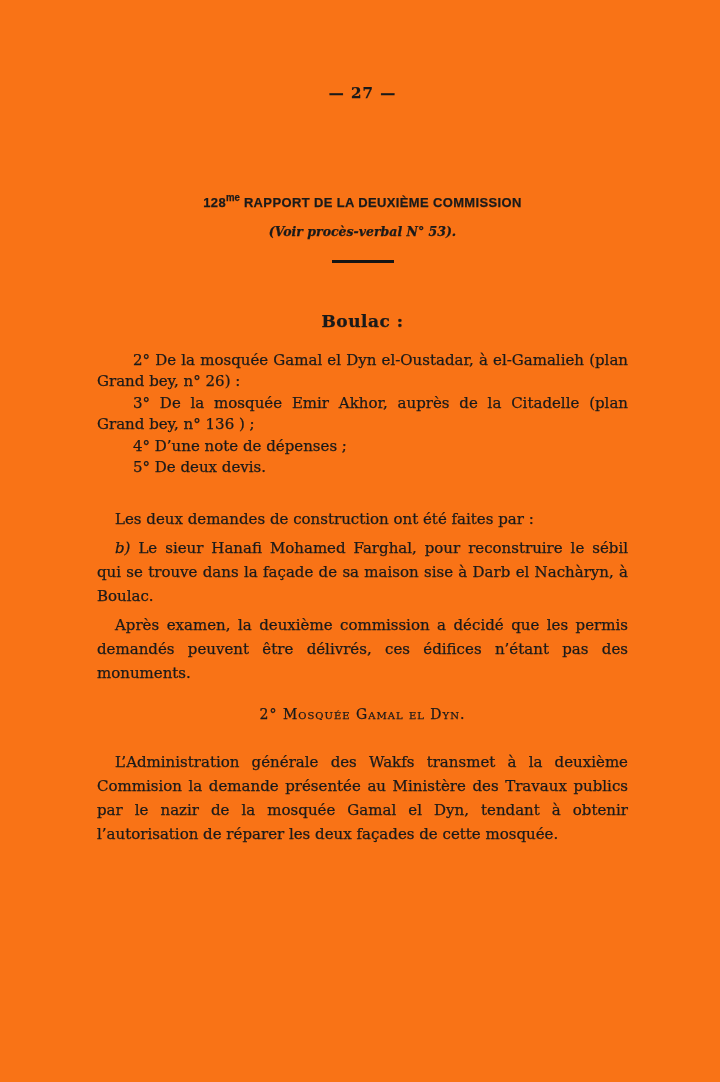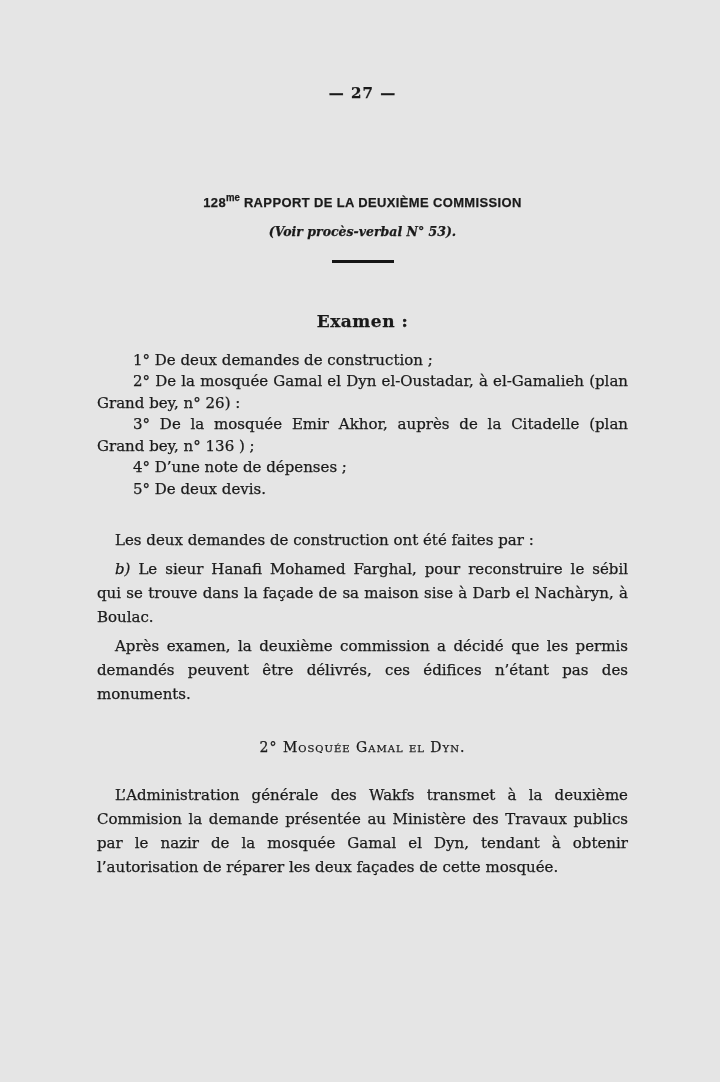--- a/index.html
+++ b/index.html
@@ -5,21 +5,21 @@
   html, body {
     margin: 0;
     padding: 0;
     background: #ffffff;
   }
   .page {
     position: relative;
     box-sizing: border-box;
     width: 720px;
     height: 1082px;
-    background: #e5e5e5;
+    background: #f97316;
     padding: 84px 92px 0 97px;
     font-family: "DejaVu Serif", "Liberation Serif", serif;
     color: #1a1a1a;
     -webkit-text-stroke: 0.25px;
     overflow: hidden;
   }
   .page-number {
     text-align: center;
     font-size: 15px;
     font-weight: bold;
@@ -68,21 +68,21 @@
     text-align: justify;
     text-indent: 36px;
   }
   .section-heading {
     text-align: center;
     font-size: 14px;
     font-variant: small-caps;
     letter-spacing: 1px;
   }
   .heading-1 { margin-top: 15px; }
-  .heading-2 { margin-top: 33px; }
+  .heading-2 { margin-top: 21px; }
   .body-paras { margin-top: 28px; }
   .para {
     margin: 0;
     font-size: 15px;
     line-height: 24px;
     text-align: justify;
     text-indent: 18px;
   }
   .para + .para { margin-top: 5px; }
   .lead { font-style: italic; }
@@ -93,24 +93,23 @@
 <div class="page">
 
   <div class="page-number">— 27 —</div>
 
   <div class="title"><span>128</span><sup>me</sup> <span>RAPPORT DE LA DEUXIÈME COMMISSION</span></div>
 
   <div class="subtitle">(Voir procès-verbal N° 53).</div>
 
   <div class="divider"></div>
 
-  <div class="examen-heading">Examen :</div>
+  <div class="examen-heading">Boulac :</div>
 
   <div class="list">
-      <p class="list-item">1° De deux demandes de construction ;</p>
       <p class="list-item">2° De la mosquée Gamal el Dyn el-Oustadar, à el-Gamalieh (plan Grand bey, n° 26) :</p>
       <p class="list-item">3° De la mosquée Emir Akhor, auprès de la Citadelle (plan Grand bey, n° 136 ) ;</p>
       <p class="list-item">4° D’une note de dépenses ;</p>
       <p class="list-item">5° De deux devis.</p>
     </div>
 
 
   <div class="body-paras">
       <p class="para">Les deux demandes de construction ont été faites par :</p>
       <p class="para"><i class="lead">b)</i> Le sieur Hanafi Mohamed Farghal, pour reconstruire le sébil qui se trouve dans la façade de sa maison sise à Darb el Nachàryn, à Boulac.</p>

